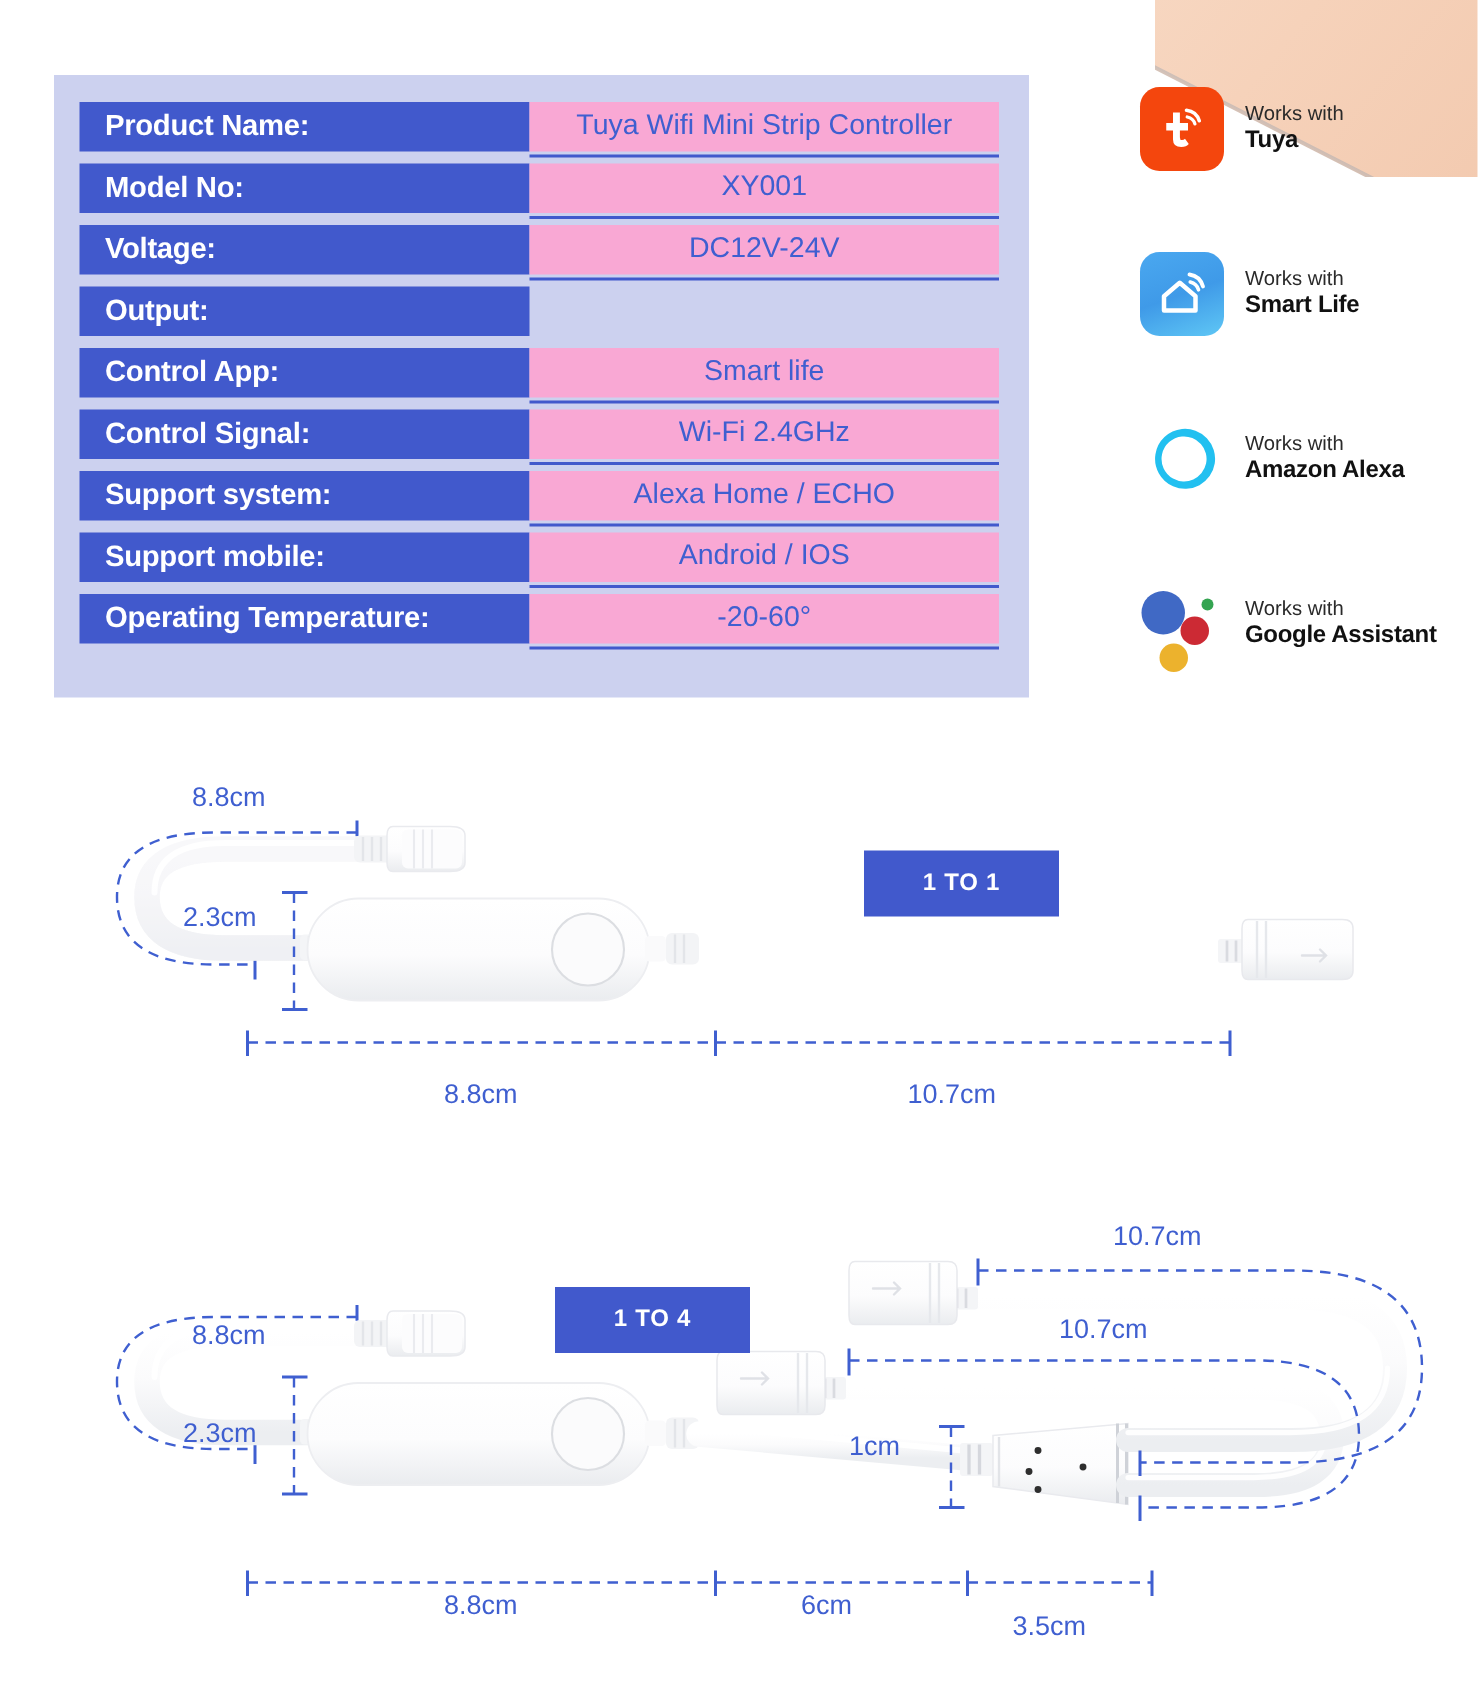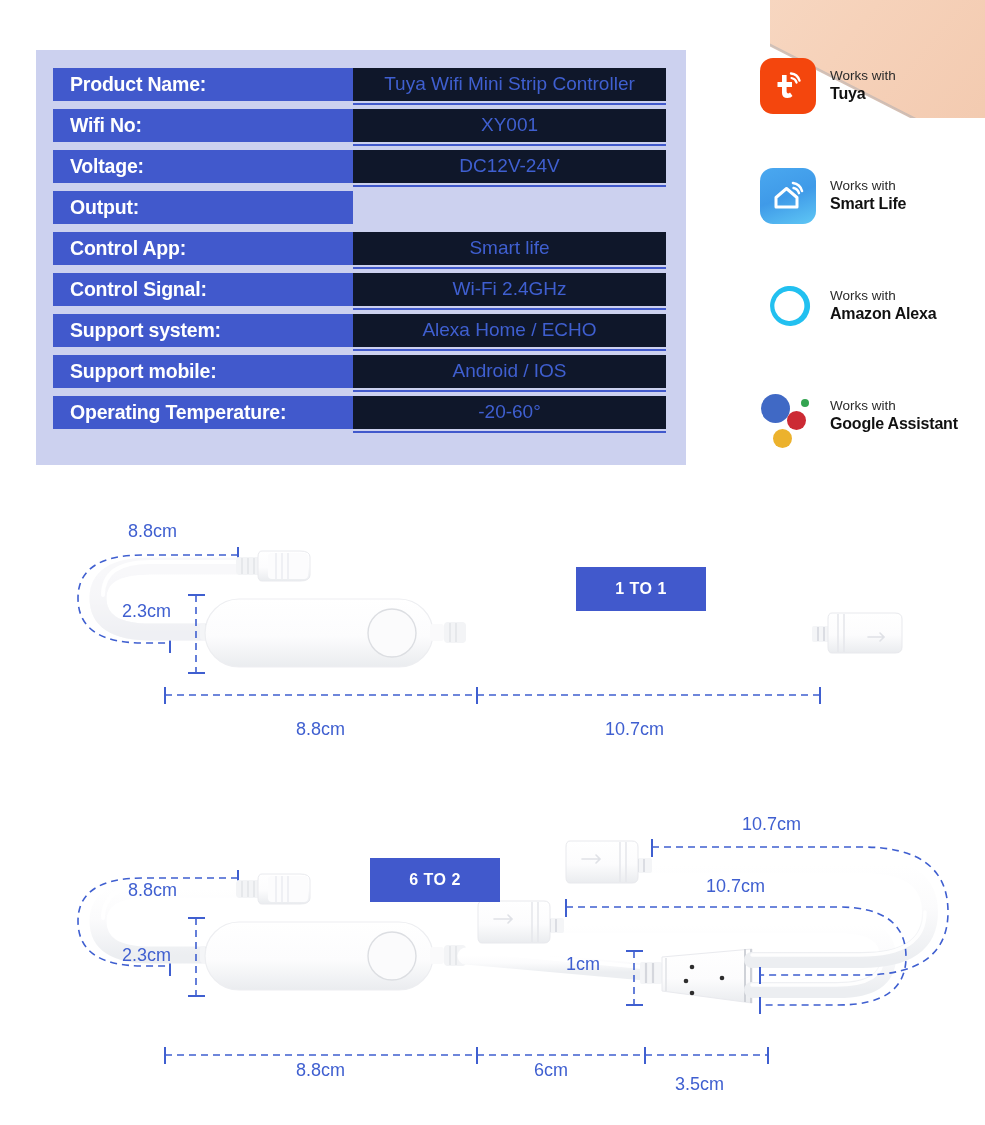--- a/index.html
+++ b/index.html
@@ -54,21 +54,21 @@
     color:#ffffff;
     font-size:19.5px;font-weight:bold;
     display:flex;align-items:center;
     padding-left:17px;
     box-sizing:border-box;
     letter-spacing:-0.2px;
     text-align:center;
   }
   .spec-value-wrap{
     position:relative;flex:1;height:33px;margin-right:20px;
-    background:#0f172a;
+    background:#f9a8d4;
     display:flex;align-items:center;justify-content:center;
   }
   .spec-value{
     color:#3f5fd0;font-size:19px;
     text-align:center;
     position:relative;top:-1px;
   }
   .spec-value-wrap::after{
     content:"";position:absolute;left:0;right:0;bottom:-4px;height:2px;
     background:#4159cc;
@@ -137,21 +137,21 @@
     <div style="height:14px"></div>
 
     <div class="spec-row">
       <div class="spec-label">Product Name:</div>
       <div class="spec-value-wrap">
         <span class="spec-value">Tuya Wifi Mini Strip Controller</span>
       </div>
     </div>
 
     <div class="spec-row">
-      <div class="spec-label">Wifi No:</div>
+      <div class="spec-label">Model No:</div>
       <div class="spec-value-wrap">
         <span class="spec-value">XY001</span>
       </div>
     </div>
 
     <div class="spec-row">
       <div class="spec-label">Voltage:</div>
       <div class="spec-value-wrap">
         <span class="spec-value">DC12V-24V</span>
       </div>
@@ -438,16 +438,16 @@
 
     <div class="dim-text" style="left:128px;top:65px;">8.8cm</div>
     <div class="dim-text" style="left:122px;top:130px;">2.3cm</div>
     <div class="dim-text" style="left:742px;top:-1px;">10.7cm</div>
     <div class="dim-text" style="left:706px;top:61px;">10.7cm</div>
     <div class="dim-text" style="left:566px;top:139px;">1cm</div>
     <div class="dim-text" style="left:296px;top:245px;">8.8cm</div>
     <div class="dim-text" style="left:534px;top:245px;">6cm</div>
     <div class="dim-text" style="left:675px;top:259px;">3.5cm</div>
 
-    <div class="badge-box" style="left:370px;top:43px;width:130px;height:44px;">6 TO 2</div>
+    <div class="badge-box" style="left:370px;top:43px;width:130px;height:44px;">1 TO 4</div>
   </div>
 
 </div>
 
 </body></html>

